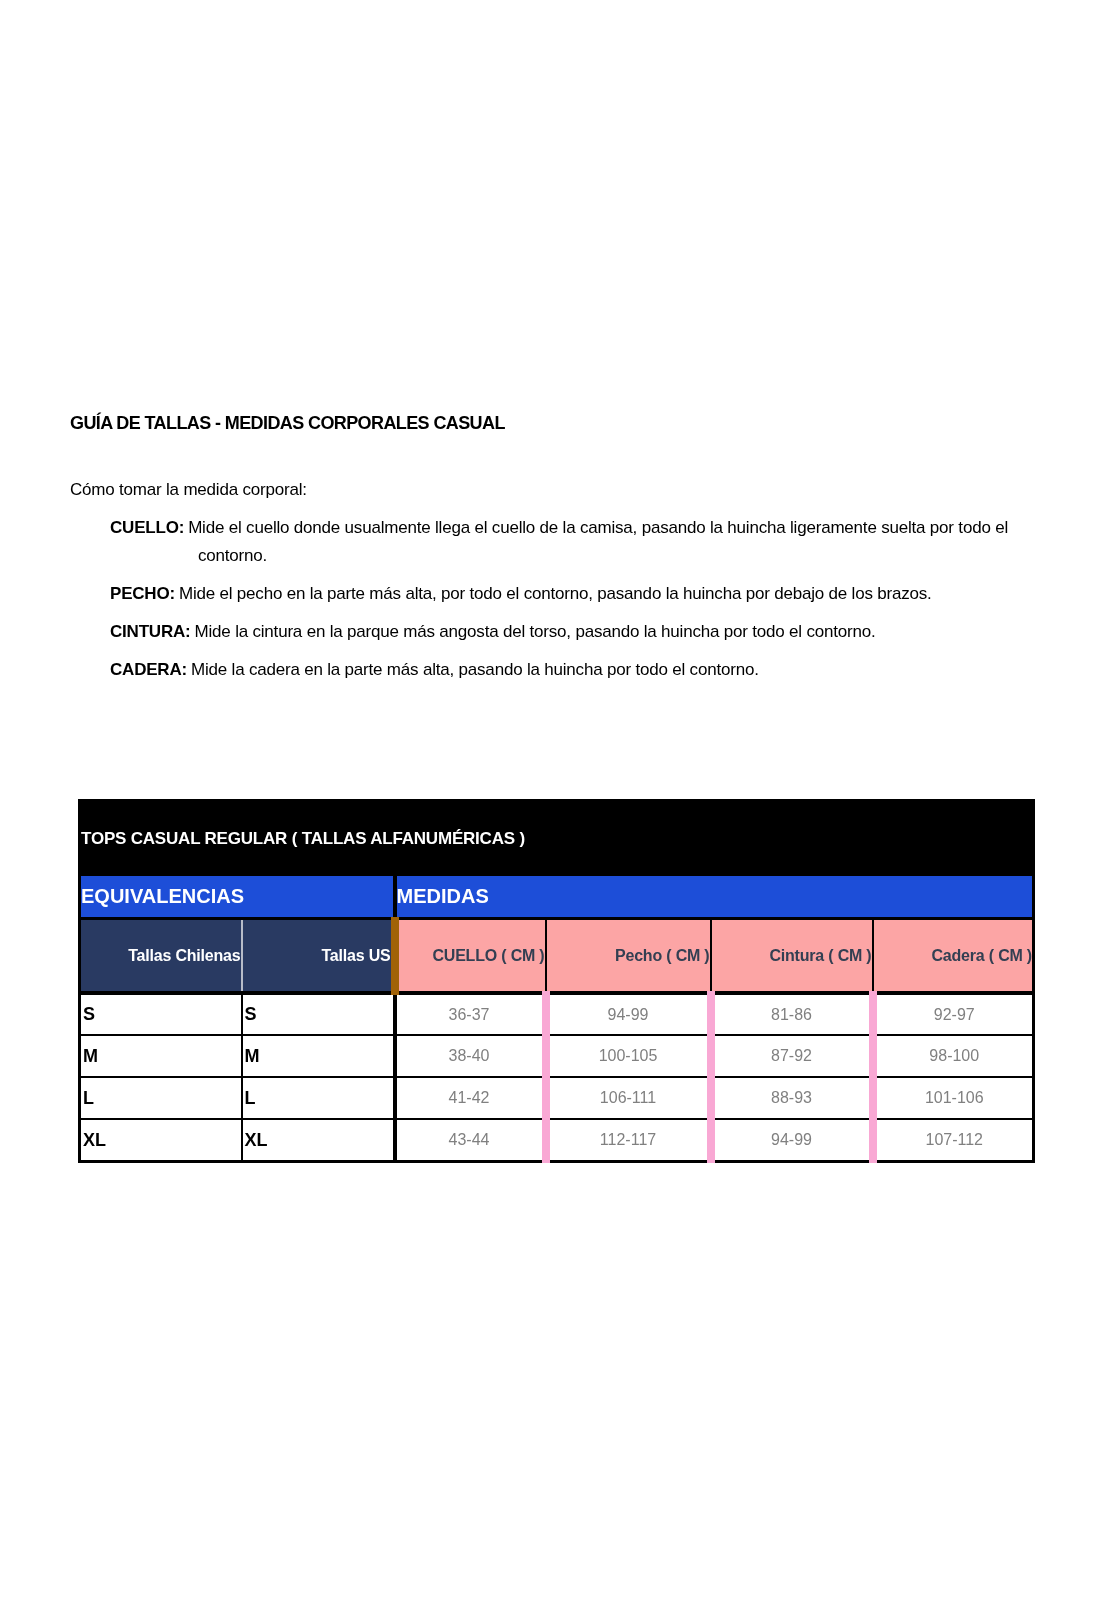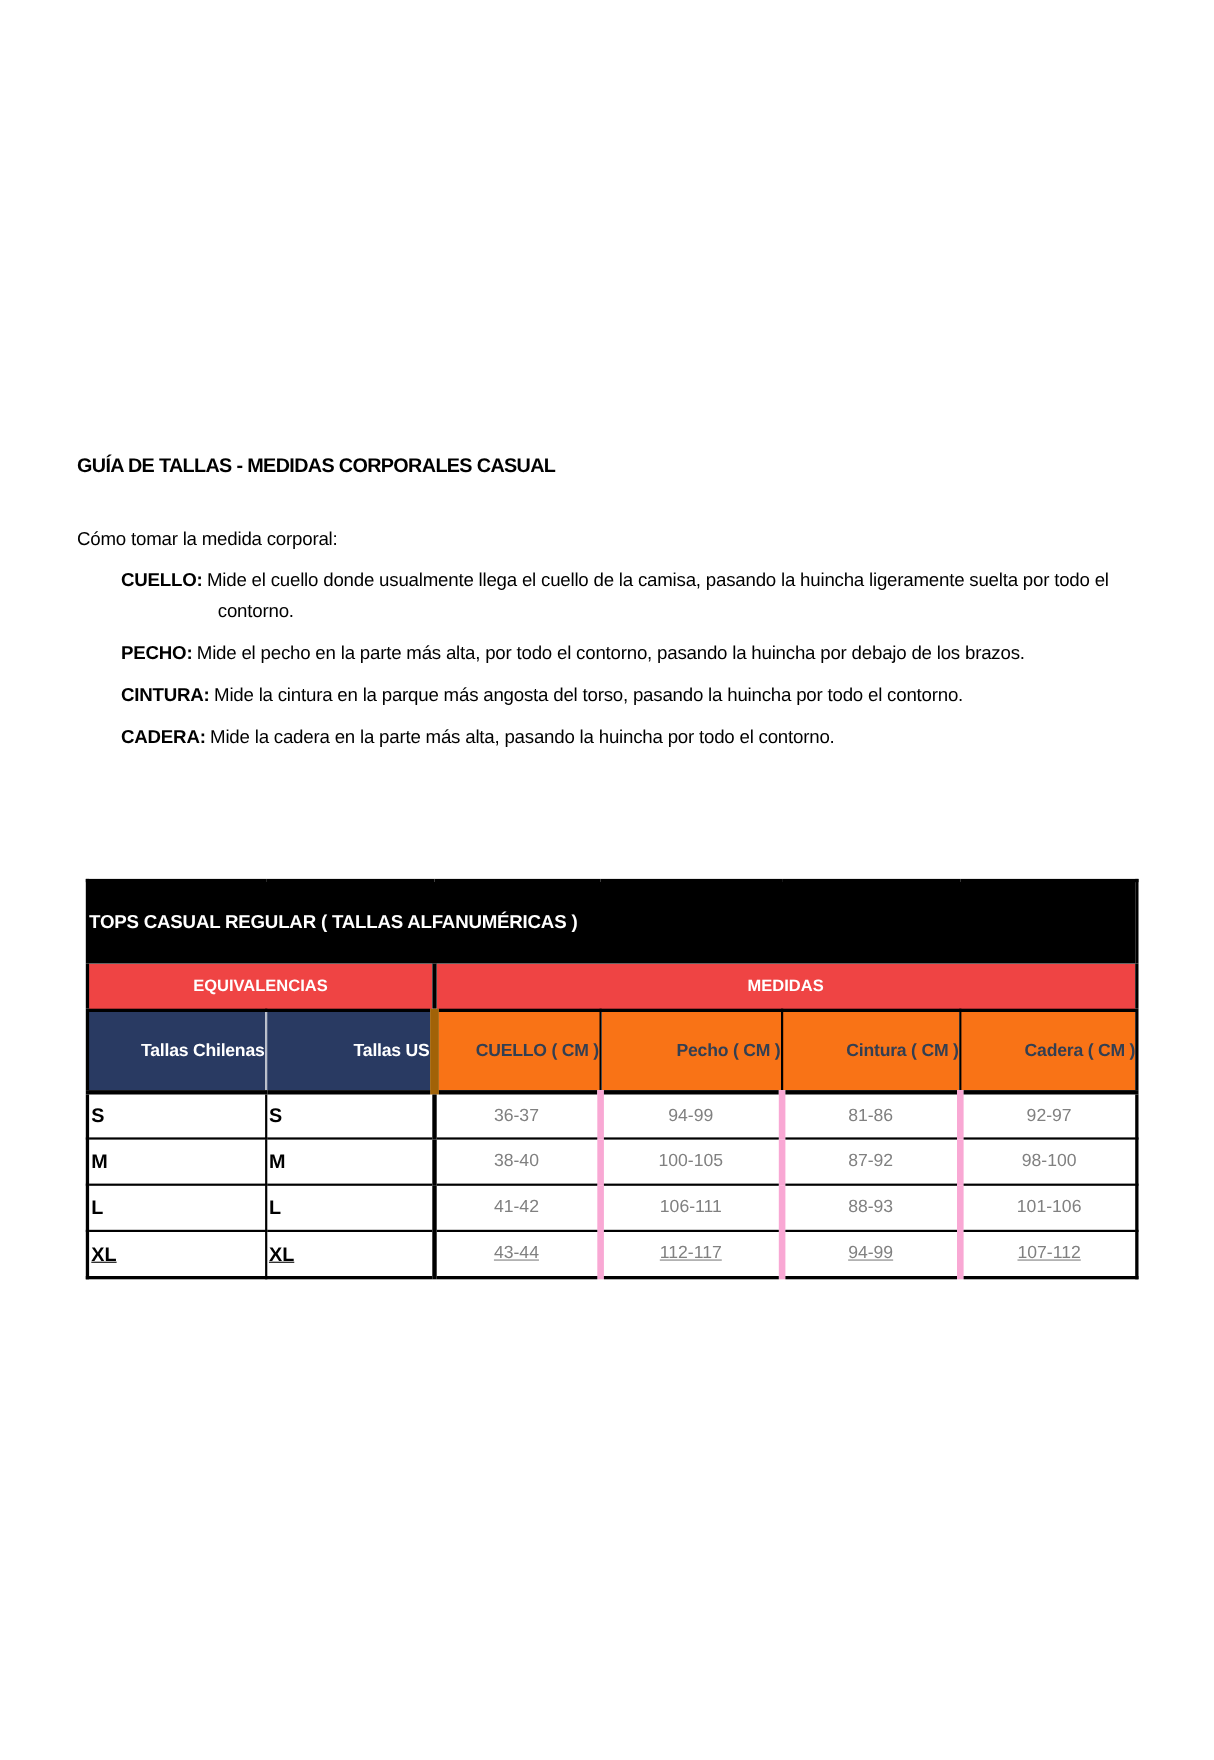--- a/index.html
+++ b/index.html
@@ -49,46 +49,46 @@
 
   .title-row td {
     background: #000000;
     color: #ffffff;
     font-weight: bold;
     font-size: 17px;
     letter-spacing: -0.2px;
     height: 76px;
   }
   .group-row td {
-    background: #ef4444;
+    background: #1d4ed8;
     color: #ffffff;
     font-weight: bold;
-    text-align: center;
-    font-size: 15px;
+    text-align: left;
+    font-size: 20px;
     height: 42px;
     border-bottom: 3px solid #000;
   }
   .group-row td.grp-eq { border-right: 4px solid #000; }
 
   .head-row td {
     height: 75px;
     text-align: right;
     font-weight: bold;
     font-size: 16px;
     letter-spacing: -0.2px;
     border-bottom: 4px solid #000;
   }
   .head-row td.navy {
     background: #293a62;
     color: #ffffff;
   }
   .head-row td.navy-first { border-right: 2px solid #b7bcc9; }
   .head-row td.navy-last { border-right: 8px solid #a16207; }
   .head-row td.light {
-    background: #f97316;
+    background: #fca5a5;
     color: #333f52;
     border-right: 2px solid #000;
   }
   .head-row td.light:last-child { border-right: none; }
 
   .data-row td {
     height: 42px;
     background: #ffffff;
     border-bottom: 2px solid #000;
     font-size: 16px;
@@ -98,24 +98,24 @@
     color: #000;
     text-align: left;
     padding-left: 2px;
     font-size: 18px;
     border-right: 2px solid #000;
   }
   .data-row td.size-last { border-right: 4px solid #000; }
   .data-row td.val {
     color: #808080;
     text-align: center;
-    border-right: 6px solid #f9a8d4;
+    border-right: 8px solid #f9a8d4;
   }
   .data-row td.val:last-child { border-right: none; }
-  .data-row:last-child td { border-bottom: none; text-decoration: underline; }
+  .data-row:last-child td { border-bottom: none; }
 </style>
 </head>
 <body>
 
 <div class="content">
 
   <h1 class="page-title">GUÍA DE TALLAS - MEDIDAS CORPORALES CASUAL</h1>
 
   <p class="intro">Cómo tomar la medida corporal:</p>
 

